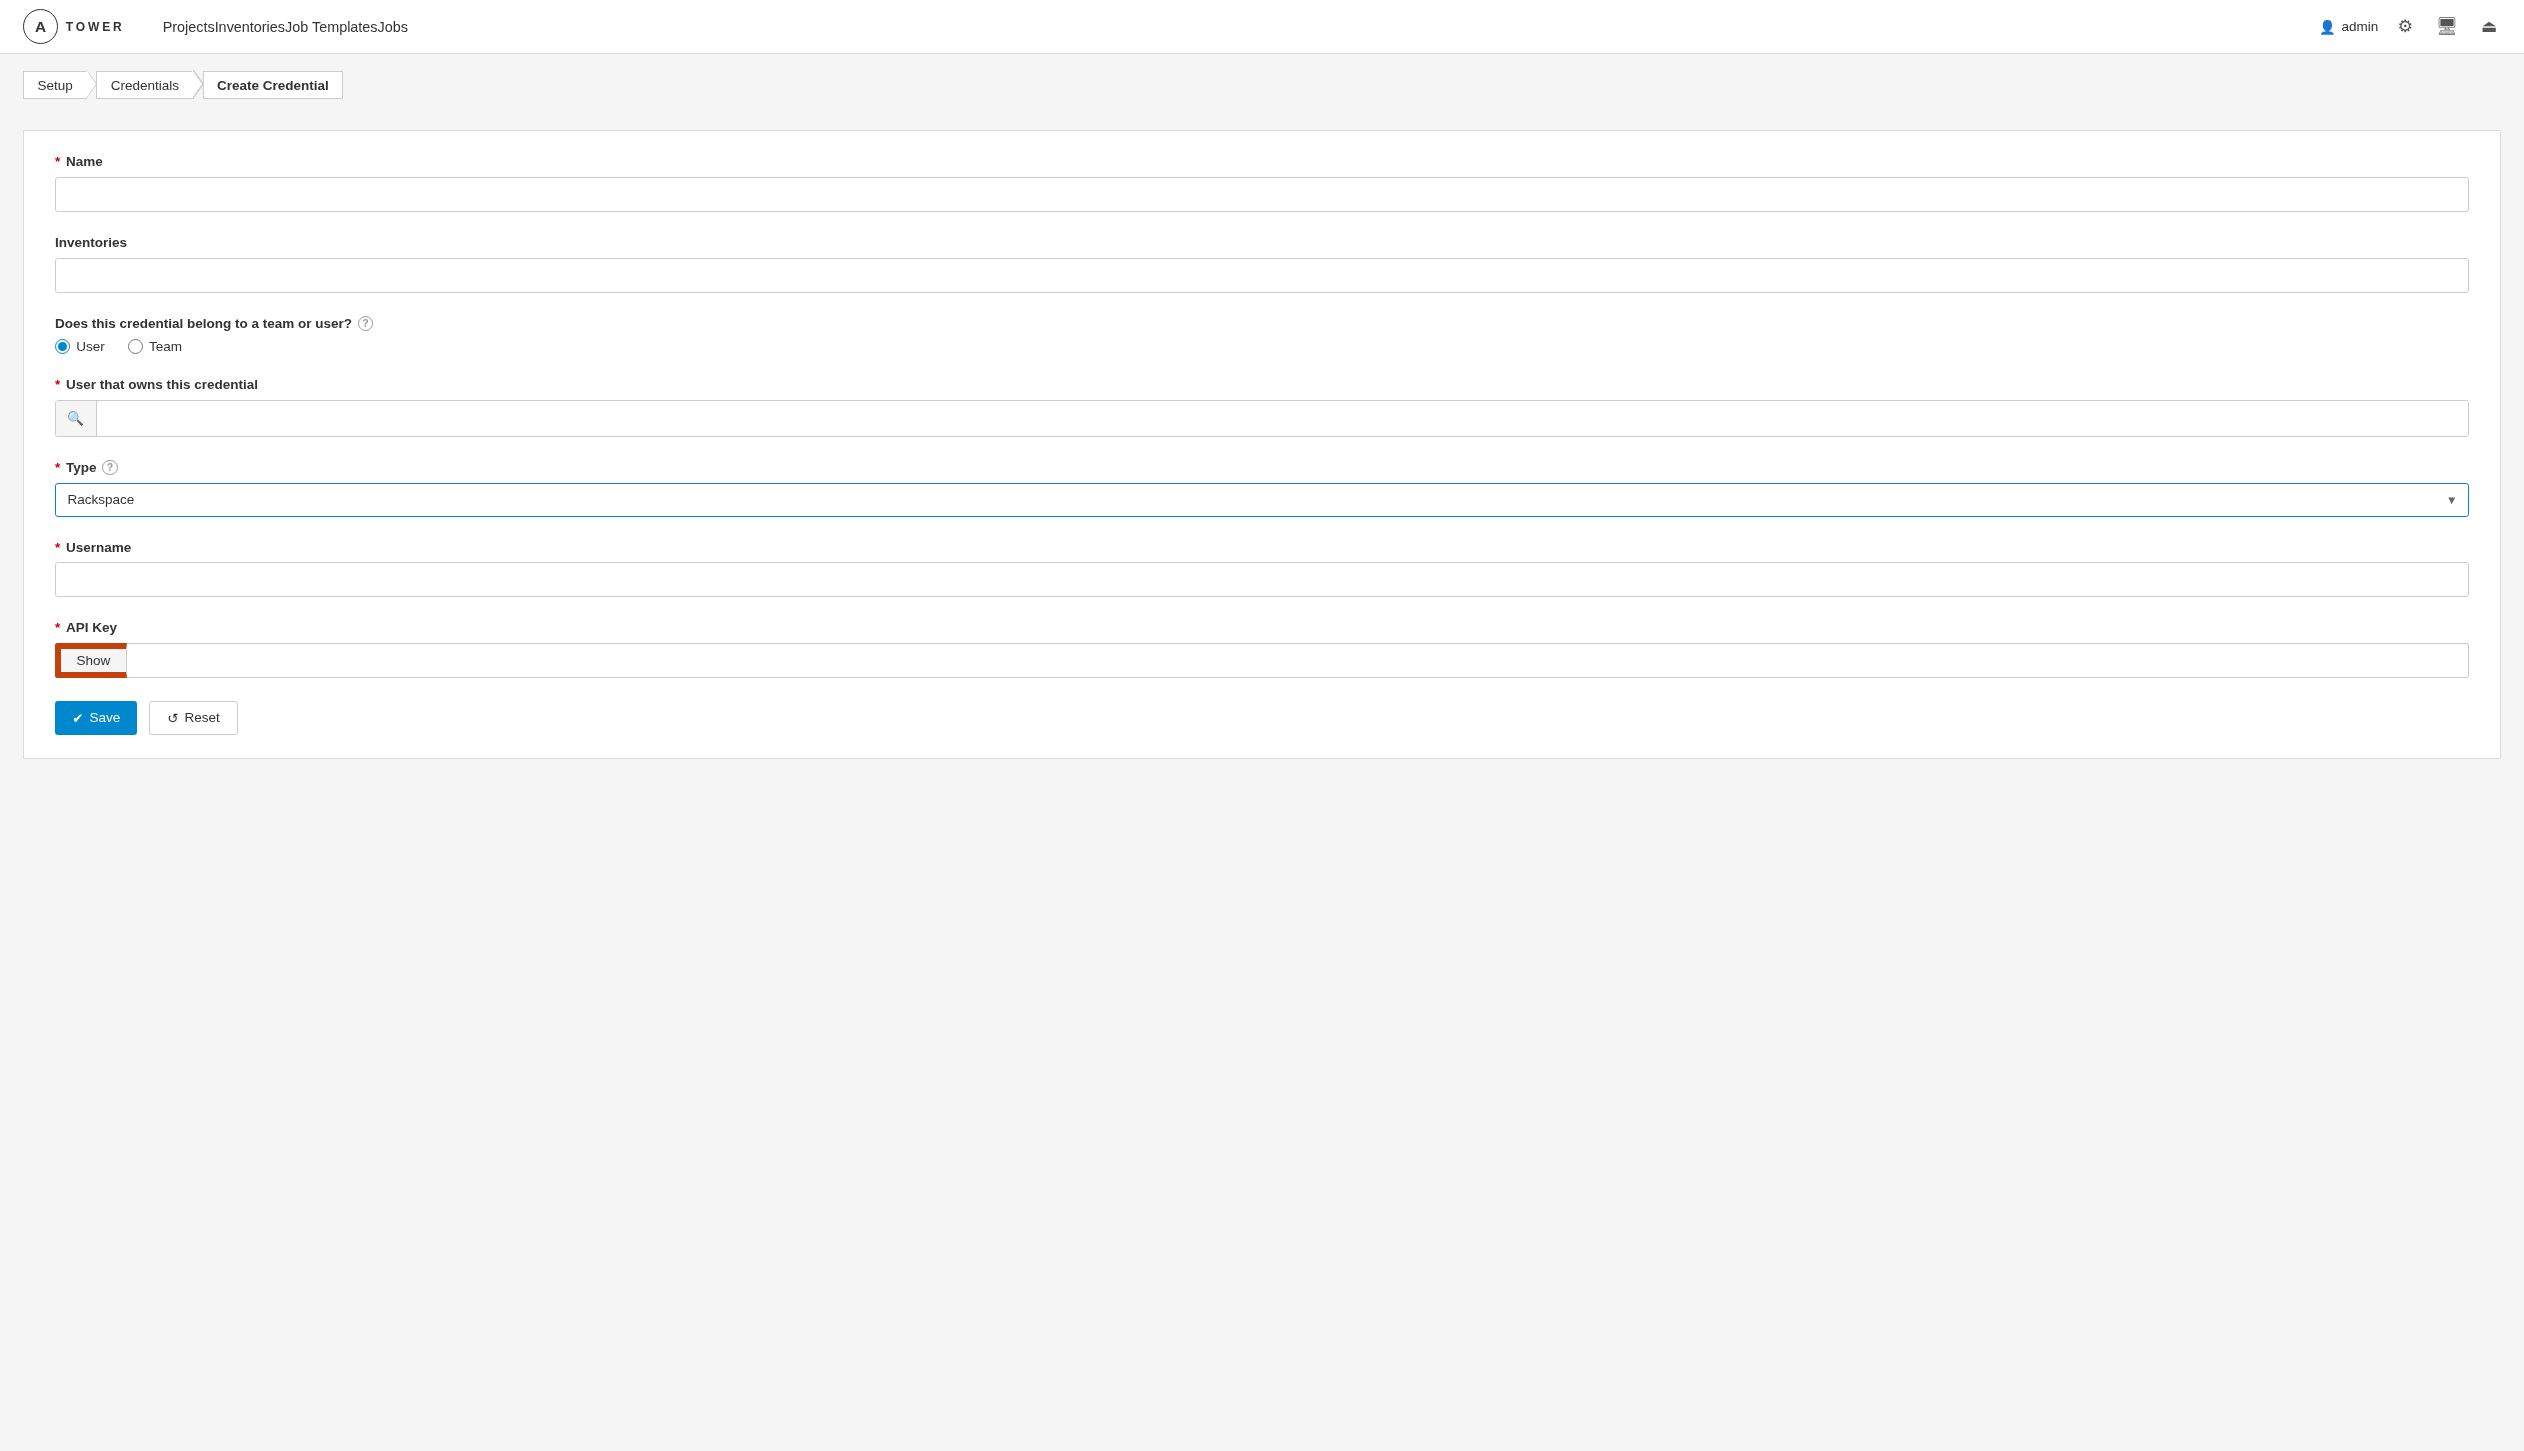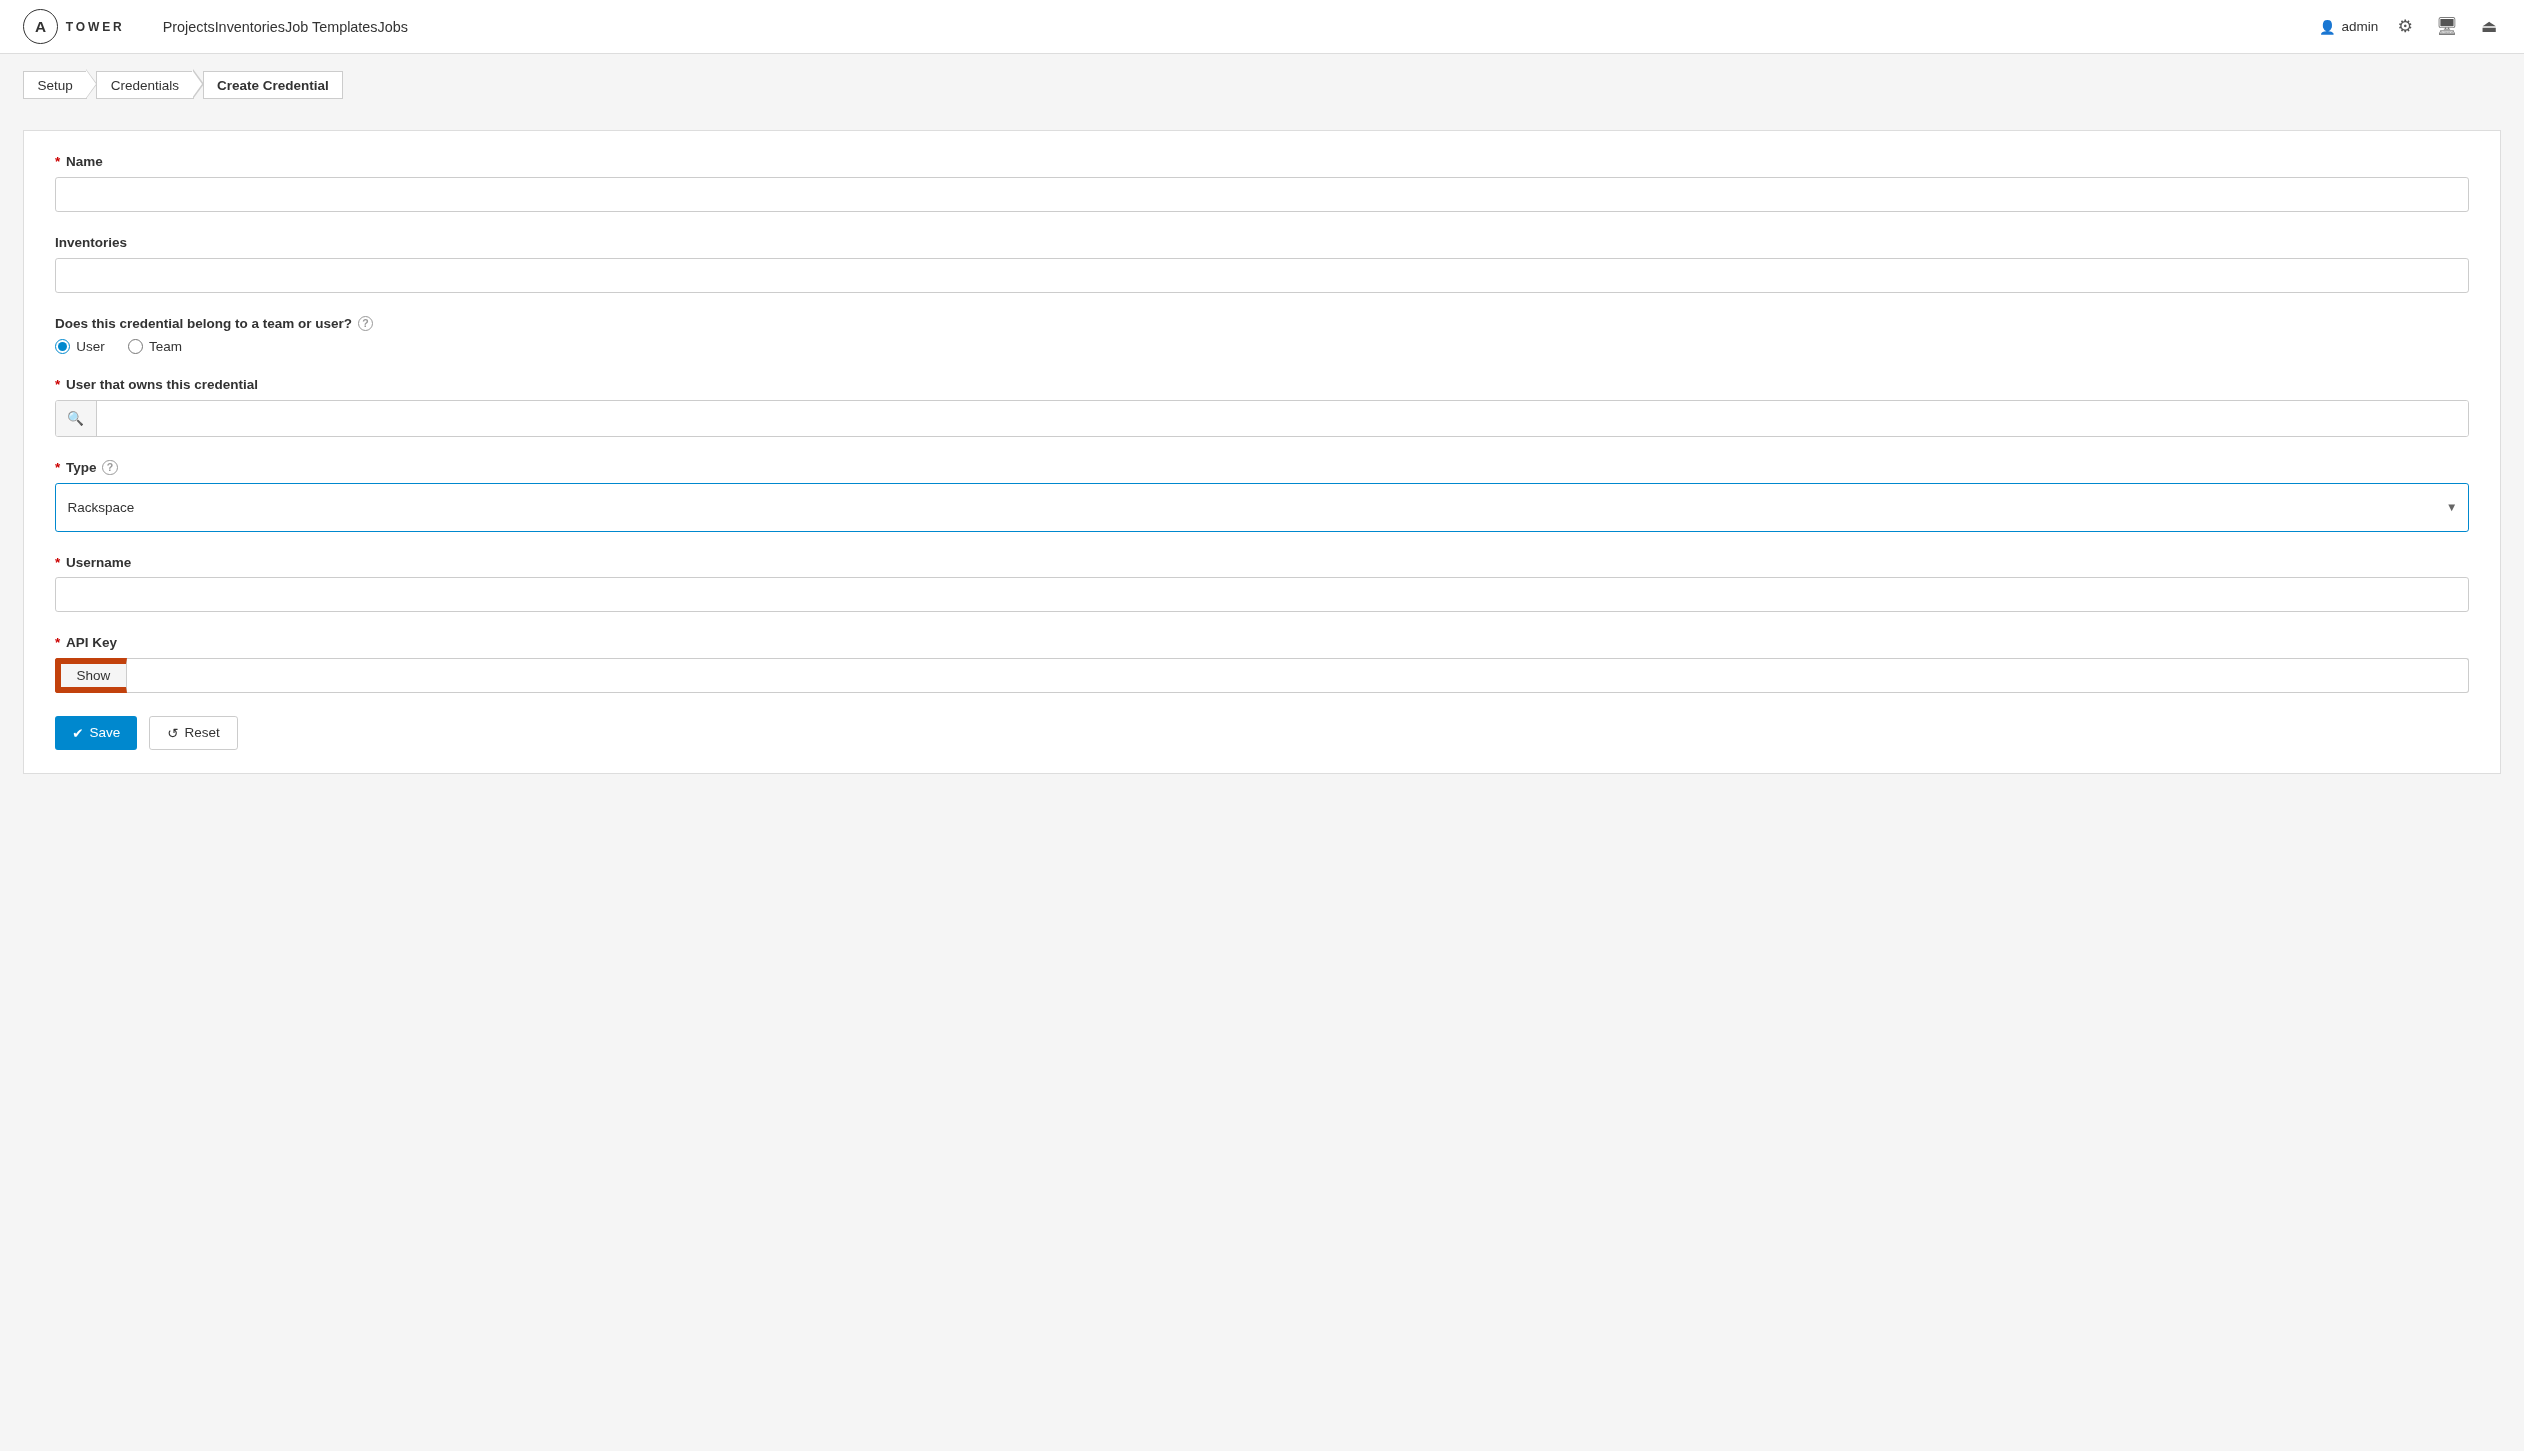--- a/index.html
+++ b/index.html
@@ -186,21 +186,21 @@
       border: 1px solid #ccc;
       border-radius: 2.9px;
       padding: 5.8px 11.5px;
       font-size: 13.5px;
       color: #333;
       outline: none;
     }
 
     .form-control-select {
       width: 100%;
-      height: 49px;
+      height: 34px;
       border: 1.9px solid #0088ce;
       border-radius: 2.9px;
       padding: 5.8px 11.5px;
       font-size: 13.5px;
       color: #333;
       outline: none;
       background: #fff;
       appearance: none;
       -webkit-appearance: none;
       cursor: pointer;

